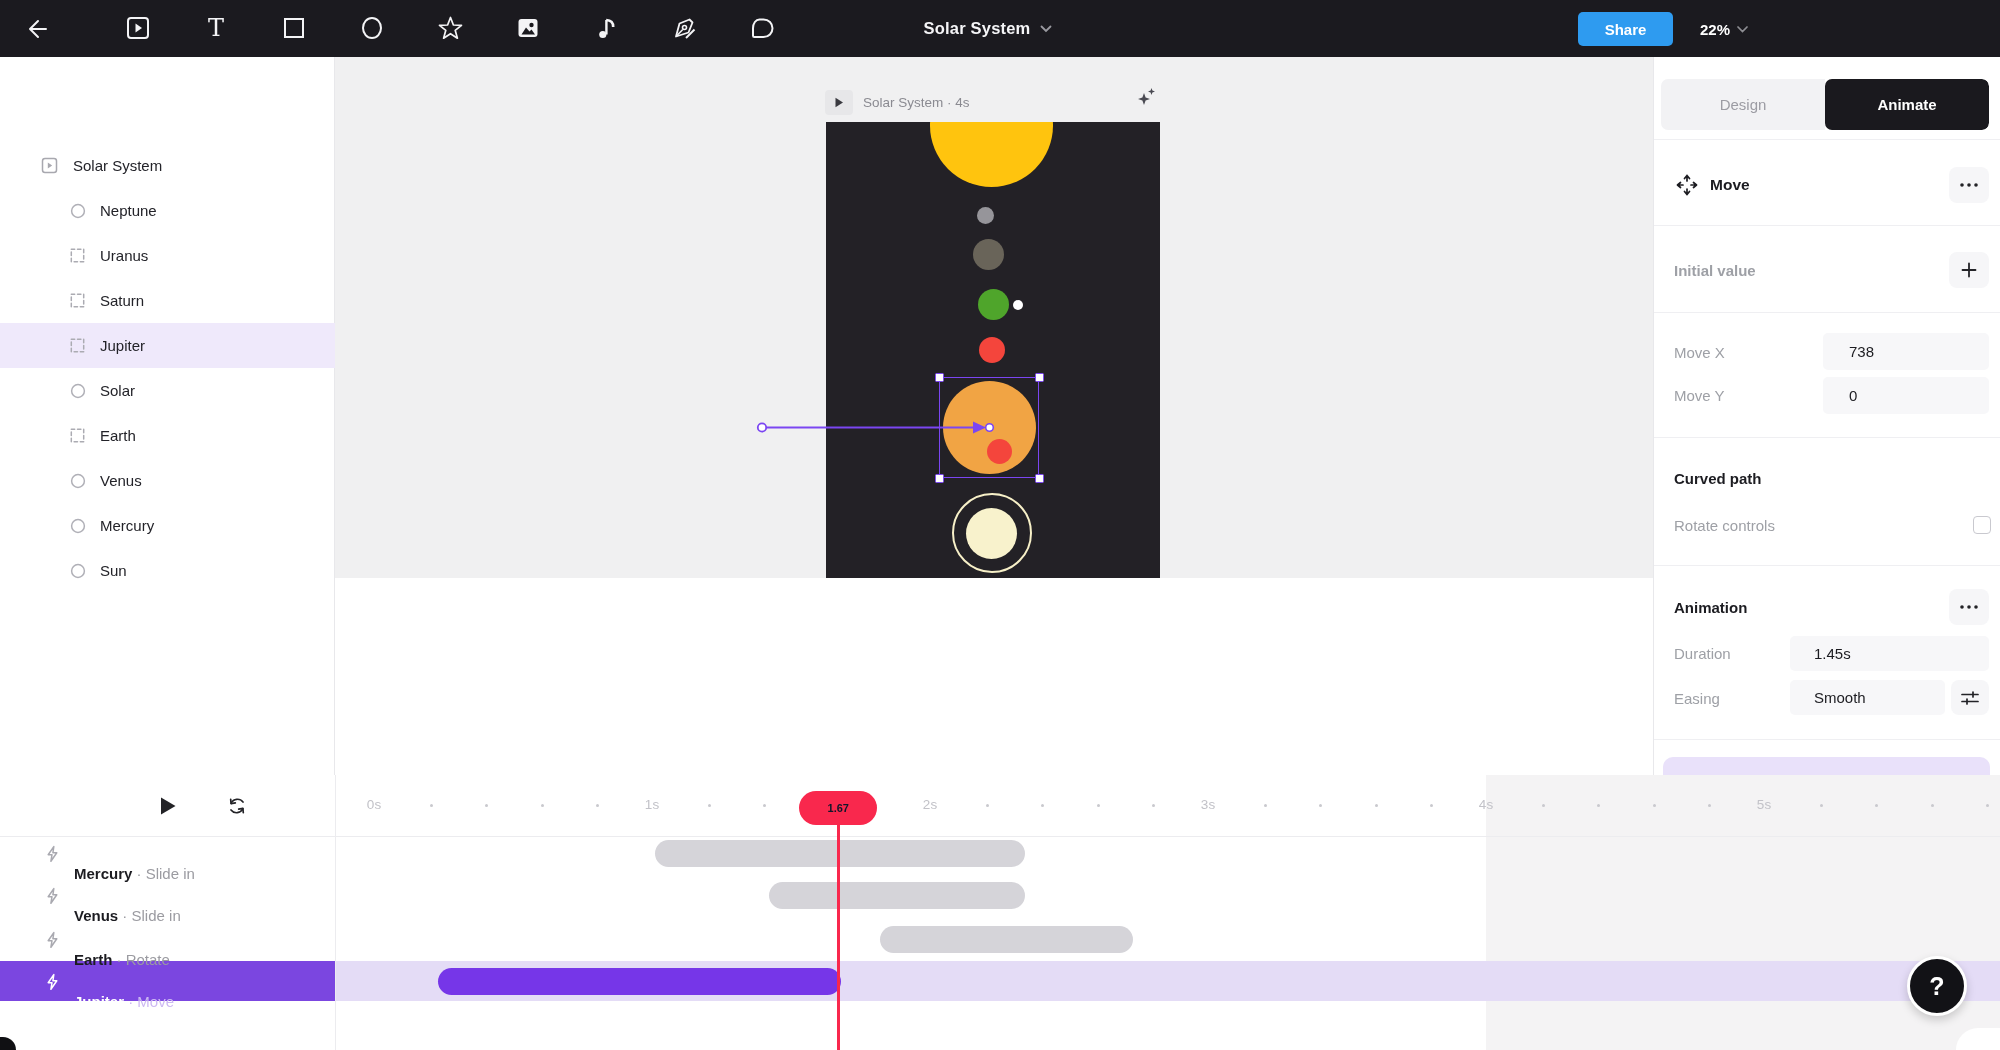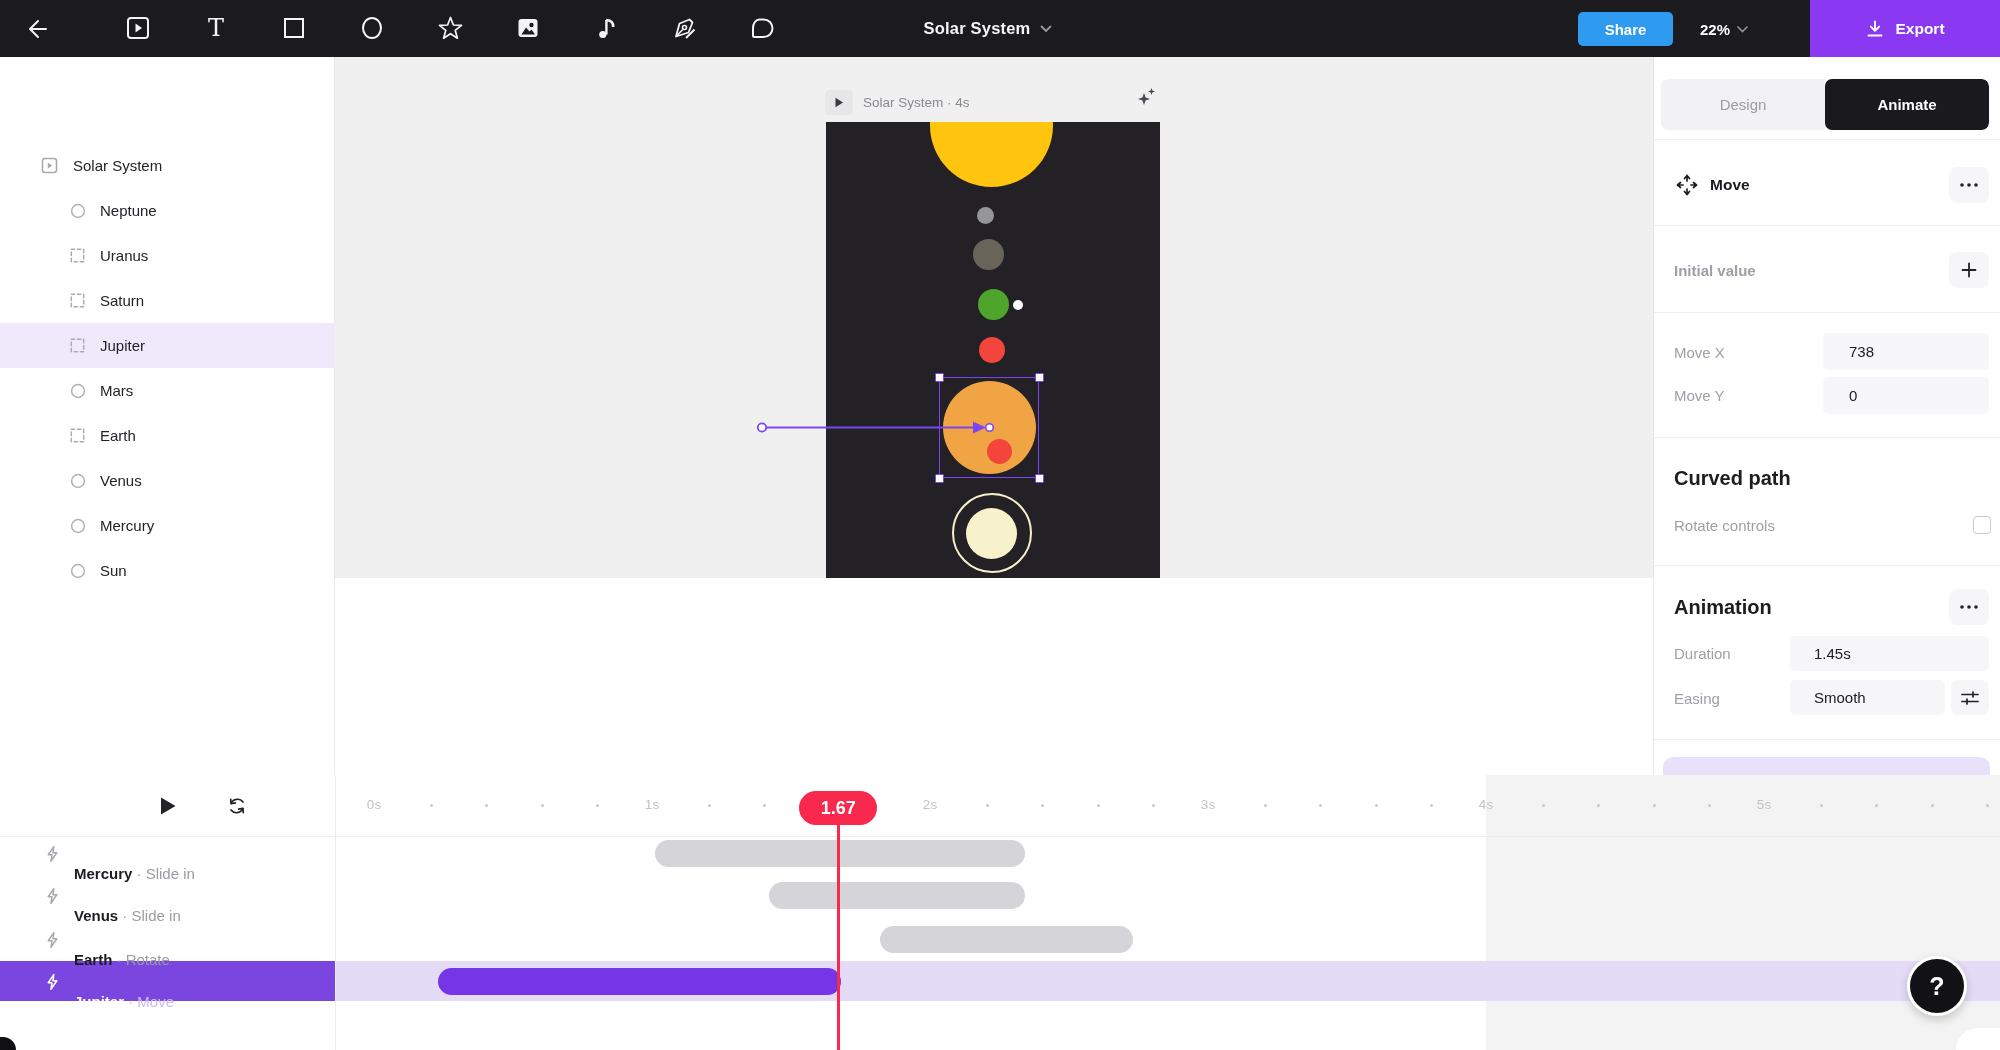--- a/index.html
+++ b/index.html
@@ -47,21 +47,21 @@
   .motion-svg { position:absolute; left:420px; top:362px; z-index:4; }
 
   
   .inspector { position:absolute; left:1653px; top:57px; width:347px; height:718px; background:#fff; border-left:1px solid #E8E8EB; z-index:5; }
   .tabs { position:absolute; left:7px; top:22px; width:328px; height:51px; border-radius:7px; overflow:hidden; display:flex; }
   .tab { flex:1; display:flex; align-items:center; justify-content:center; font-size:15px; cursor:pointer; }
   .tab.design { background:#F2F2F4; color:#9C9CA3; }
   .tab.animate { background:#1A191E; color:#fff; font-weight:bold; border-radius:7px; }
   .ip-div { position:absolute; left:0; width:347px; height:1px; background:#EFEFF2; }
   .ip-label { position:absolute; left:20px; font-size:15px; color:#9EA0A6; transform:translateY(-50%); }
-  .ip-title { position:absolute; left:20px; font-size:20px; font-weight:bold; color:#1C1C21; transform:translateY(-50%); }
+  .ip-title { position:absolute; left:20px; font-size:15px; font-weight:bold; color:#1C1C21; transform:translateY(-50%); }
   .ip-btn { position:absolute; left:295px; width:40px; height:36px; background:#F6F6F8; border-radius:8px;
             display:flex; align-items:center; justify-content:center; color:#232327; cursor:pointer; }
   .ip-field { position:absolute; background:#F7F7F9; border-radius:5px; display:flex; align-items:center;
               font-size:15px; color:#1C1C21; cursor:text; }
   .move-head { position:absolute; left:22px; top:128px; transform:translateY(-50%); display:flex; align-items:center; gap:12px; }
   .move-head b { font-size:15.5px; color:#1C1C21; }
   .checkbox { position:absolute; left:319px; top:459px; width:18px; height:18px; border:1.5px solid #C9C9CF; border-radius:4px; background:#fff; cursor:pointer; }
   .lav-bar { position:absolute; left:9px; top:700px; width:327px; height:18px; background:#E9E1FA; border-radius:10px 10px 0 0; }
 
   
@@ -77,21 +77,21 @@
   .row-bg-right { position:absolute; left:336px; top:186px; width:1664px; height:40px; background:#E4DCF6; z-index:3; }
   .track-label { position:absolute; left:0; width:335px; height:44px; display:flex; align-items:center; z-index:5; cursor:pointer; }
   .track-label .ic { position:absolute; left:45px; display:flex; }
   .track-label .nm { position:absolute; left:74px; font-size:15px; font-weight:bold; color:#1C1C21; white-space:nowrap;margin-top:40px; }
   .track-label .nm i { font-style:normal; font-weight:normal; color:#9B9BA1; }
   .track-label.selected .nm { color:#fff; }
   .track-label.selected .nm i { color:#CDB9F2; }
   .tl-bar { position:absolute; height:27px; border-radius:13.5px; background:#D5D4D9; z-index:4; cursor:pointer; }
   .tl-bar.active { background:#7636E8; }
   .playhead-pill { position:absolute; left:799px; top:16px; width:78px; height:34px; border-radius:17px; background:#F9284D;
-                   color:#ffffff; font-size:18px; font-weight:bold; display:flex; align-items:center; justify-content:center; z-index:6; cursor:grab; }
+                   color:#0f172a; font-size:11px; font-weight:bold; display:flex; align-items:center; justify-content:center; z-index:6; cursor:grab; }
   .playhead-line { position:absolute; left:836.5px; top:50px; width:3px; height:225px; background:#F9284D; z-index:6; }
   .help-btn { position:absolute; left:1907px; top:181px; width:60px; height:60px; border-radius:50%; background:#121216;
               border:3px solid #fff; box-shadow:0 4px 10px rgba(0,0,0,.18); color:#fff; font-size:25px; font-weight:bold;
               display:flex; align-items:center; justify-content:center; z-index:7; cursor:pointer; }
   .corner-black { position:absolute; left:0; top:262px; width:16px; height:13px; background:#101013; border-top-right-radius:14px; z-index:8; }
   .corner-white { position:absolute; right:0; bottom:0; width:44px; height:22px; background:#fff; border-top-left-radius:22px; z-index:8; }
 </style>
 </head>
 <body>
 
@@ -166,26 +166,20 @@
     </div>
     <div class="share-btn">
       <span>Share</span>
     </div>
     <div class="zoom-ctl">
       <span>22%</span>
       <svg width="11" height="7" viewBox="0 0 11 7">
           <path d="M1 1 L5.5 5.5 L10 1" fill="none" stroke="#8E8E93" stroke-width="1.7" stroke-linecap="round"></path>
         </svg>
     </div>
-    <div class="export-btn">
-      <svg width="20" height="20" viewBox="0 0 20 20">
-          <path d="M10 2.5 V11 M5.8 7.6 L10 11.8 L14.2 7.6 M3.5 16.5 H16.5" fill="none" stroke="#fff" stroke-width="1.9" stroke-linecap="round" stroke-linejoin="round"></path>
-        </svg>
-      <span>Export</span>
-    </div>
   </div>
 
   <div class="sidebar">
     <div class="layer-root">
       <span class="ic" id="root-icon">
           <svg width="17" height="17" viewBox="0 0 17 17">
             <rect x="1.5" y="1.5" width="14" height="14" rx="2.5" fill="none" stroke="#A8A8AF" stroke-width="1.5"></rect>
             <path d="M6.8 5.6 L11.2 8.5 L6.8 11.4 Z" fill="#A8A8AF"></path>
           </svg>
         </span>
@@ -223,21 +217,21 @@
             </svg>
           </span>
           <span class="lb">Jupiter</span>
         </div>
         <div class="layer-row" style="top: 311px;">
           <span class="ic">
             <svg width="16" height="16" viewBox="0 0 16 16">
               <circle cx="8" cy="8" r="6.4" fill="none" stroke="#B0B0B7" stroke-width="1.5"></circle>
             </svg>
           </span>
-          <span class="lb">Mars</span>
+          <span class="lb">Solar</span>
         </div>
         <div class="layer-row" style="top: 356px;">
           <span class="ic">
             <svg width="15" height="15" viewBox="0 0 15 15">
               <rect x="1.3" y="1.3" width="12.4" height="12.4" fill="none" stroke="#ABABB2" stroke-width="1.5" stroke-dasharray="3.4 2.8" stroke-linecap="round"></rect>
             </svg>
           </span>
           <span class="lb">Earth</span>
         </div>
         <div class="layer-row" style="top: 401px;">

